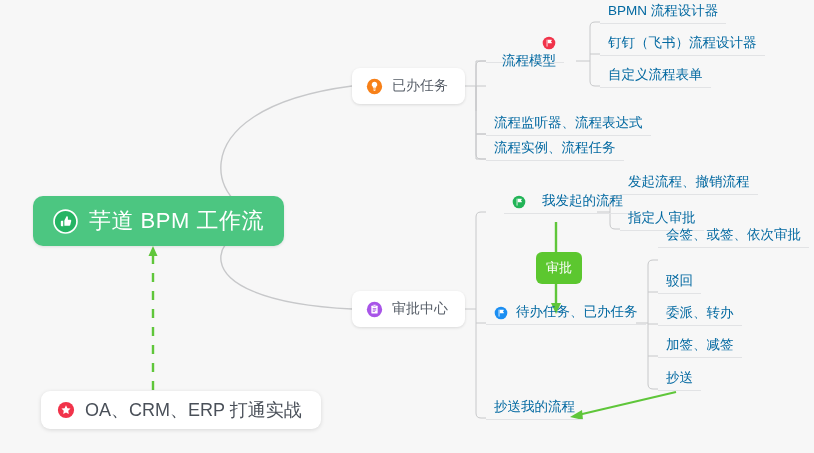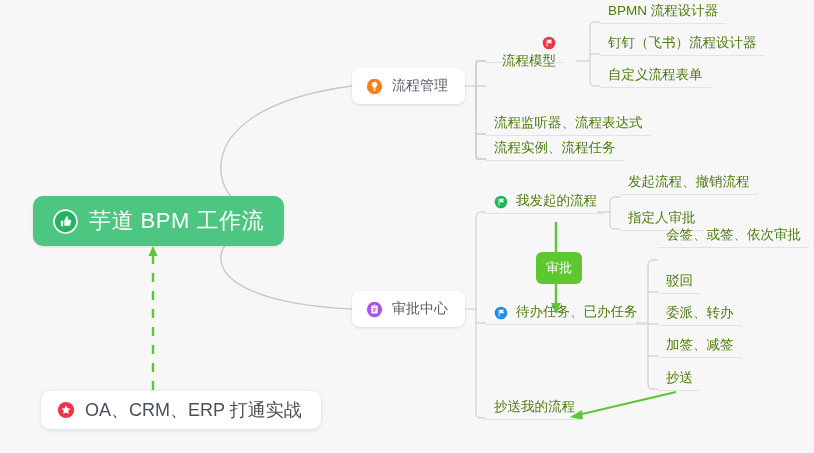--- a/index.html
+++ b/index.html
@@ -80,21 +80,21 @@
   }
 
   
   .leaf-node {
     padding: 0 8px 0 8px;
     height: 27px;
     border-bottom: 1px solid #e2e3e5;
     align-items: flex-end;
   }
   .leaf-label {
-    color: #4d7c0f;
+    color: #0369a1;
     font-size: 13.5px;
     line-height: 1;
     padding-bottom: 6px;
   }
   .leaf-node.with-icon .leaf-label { margin-left: 8px; }
   .leaf-node.with-icon .ic { margin-bottom: 4px; }
 
   
   .badge-node {
     padding: 16px 10px;
@@ -173,21 +173,21 @@
 
   <div class="node card-node" style="left:352px; top:68px;">
     <span class="ic">
       <svg width="17" height="17" viewBox="0 0 20 20">
         <circle cx="10" cy="10" r="9" fill="#f78018"></circle>
         <path d="M10 4.4a3.3 3.3 0 0 0-1.9 6v1.2h3.8v-1.2A3.3 3.3 0 0 0 10 4.4z" fill="#ffffff"></path>
         <rect x="8.4" y="12.4" width="3.2" height="1.1" rx="0.5" fill="#ffffff"></rect>
         <rect x="8.8" y="14.1" width="2.4" height="1" rx="0.5" fill="#ffffff"></rect>
       </svg>
     </span>
-    <span class="card-label">流程管理</span>
+    <span class="card-label">已办任务</span>
   </div>
 
   <div class="node card-node" style="left:352px; top:291px;">
     <span class="ic">
       <svg width="17" height="17" viewBox="0 0 20 20">
         <circle cx="10" cy="10" r="9" fill="#a855e8"></circle>
         <rect x="6.3" y="5.2" width="7.4" height="9.6" rx="1.1" fill="#ffffff"></rect>
         <rect x="8.3" y="4.1" width="3.4" height="2" rx="0.8" fill="#ffffff" stroke="#a855e8" stroke-width="0.7"></rect>
         <rect x="7.7" y="8.1" width="4.6" height="0.95" rx="0.47" fill="#a855e8"></rect>
         <rect x="7.7" y="10.1" width="4.6" height="0.95" rx="0.47" fill="#a855e8"></rect>
@@ -221,21 +221,21 @@
   </div>
 
   <div class="node leaf-node" style="left:600px; top:29px;">
     <span class="leaf-label">钉钉（飞书）流程设计器</span>
   </div>
 
   <div class="node leaf-node" style="left:600px; top:61px;">
     <span class="leaf-label">自定义流程表单</span>
   </div>
 
-  <div class="node leaf-node with-icon" style="left:486px; top:187px;">
+  <div class="node leaf-node with-icon" style="left:504px; top:187px;gap:8px;">
     <span class="ic">
       <svg width="14" height="14" viewBox="0 0 20 20">
         <circle cx="10" cy="10" r="9" fill="#22b457"></circle>
         <rect x="6.6" y="4.9" width="1.2" height="10.4" rx="0.6" fill="#ffffff"></rect>
         <path d="M8.3 5.4h5.3a.5.5 0 0 1 .4.8l-1.2 1.6 1.2 1.6a.5.5 0 0 1-.4.8H8.3z" fill="#ffffff"></path>
       </svg>
     </span>
     <span class="leaf-label">我发起的流程</span>
   </div>
 

